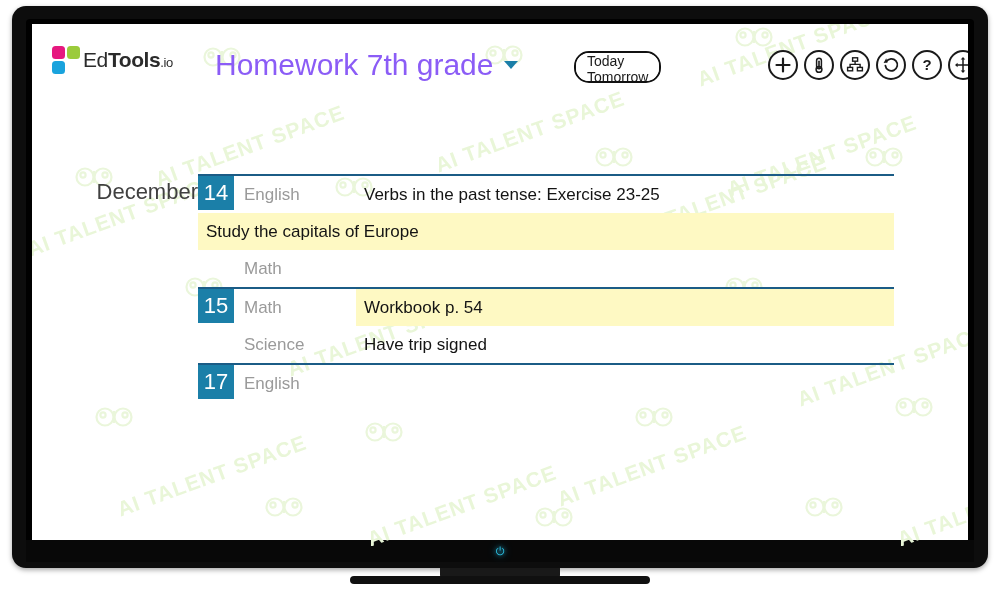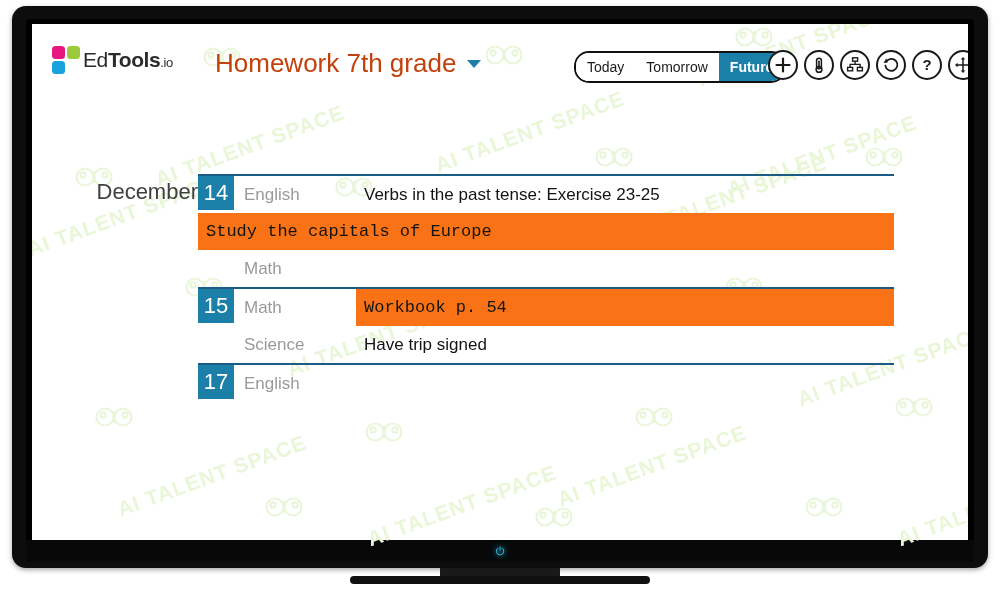--- a/index.html
+++ b/index.html
@@ -156,22 +156,22 @@
 
   .doc-title-wrap {
     position: absolute;
     left: 183px;
     top: 24px;
     display: flex;
     align-items: center;
     cursor: pointer;
   }
   .doc-title {
-    font-size: 26px;
-    color: #c2410c;
+    font-size: 30px;
+    color: #8b5cf6;
     font-family: "Liberation Sans", sans-serif;
   }
   .caret {
     margin-left: 11px;
     width: 0;
     height: 0;
     border-left: 7px solid transparent;
     border-right: 7px solid transparent;
     border-top: 8px solid #1b7fa8;
   }
@@ -181,20 +181,21 @@
     position: absolute;
     left: 542px;
     top: 27px;
     height: 28px;
     border: 2px solid #111;
     border-radius: 15px;
     background: #fff;
     display: flex;
     align-items: stretch;
     overflow: hidden;
+    flex-direction: column;
   }
   .seg {
     display: flex;
     align-items: center;
     padding: 0 11px;
     font-size: 14px;
     color: #1a1a1a;
     background: #fff;
     cursor: pointer;
     font-family: "Liberation Sans", sans-serif;
@@ -260,21 +261,21 @@
   .task-cell {
     flex: 1 1 auto;
     font-size: 17px;
     color: #141414;
     padding-left: 8px;
     height: 37px;
     line-height: 37px;
     box-sizing: border-box;
     font-family: "Liberation Sans", sans-serif;
   }
-  .hw-row.shaded .task-cell { background: #f97316; font-family: Liberation Mono, monospace; }
+  .hw-row.shaded .task-cell { background: #fef9c3; }
 
   .day-badge {
     position: absolute;
     left: 0;
     top: 0;
     width: 36px;
     height: 34px;
     background: #1b7fa8;
     color: #fff;
     font-size: 22px;

